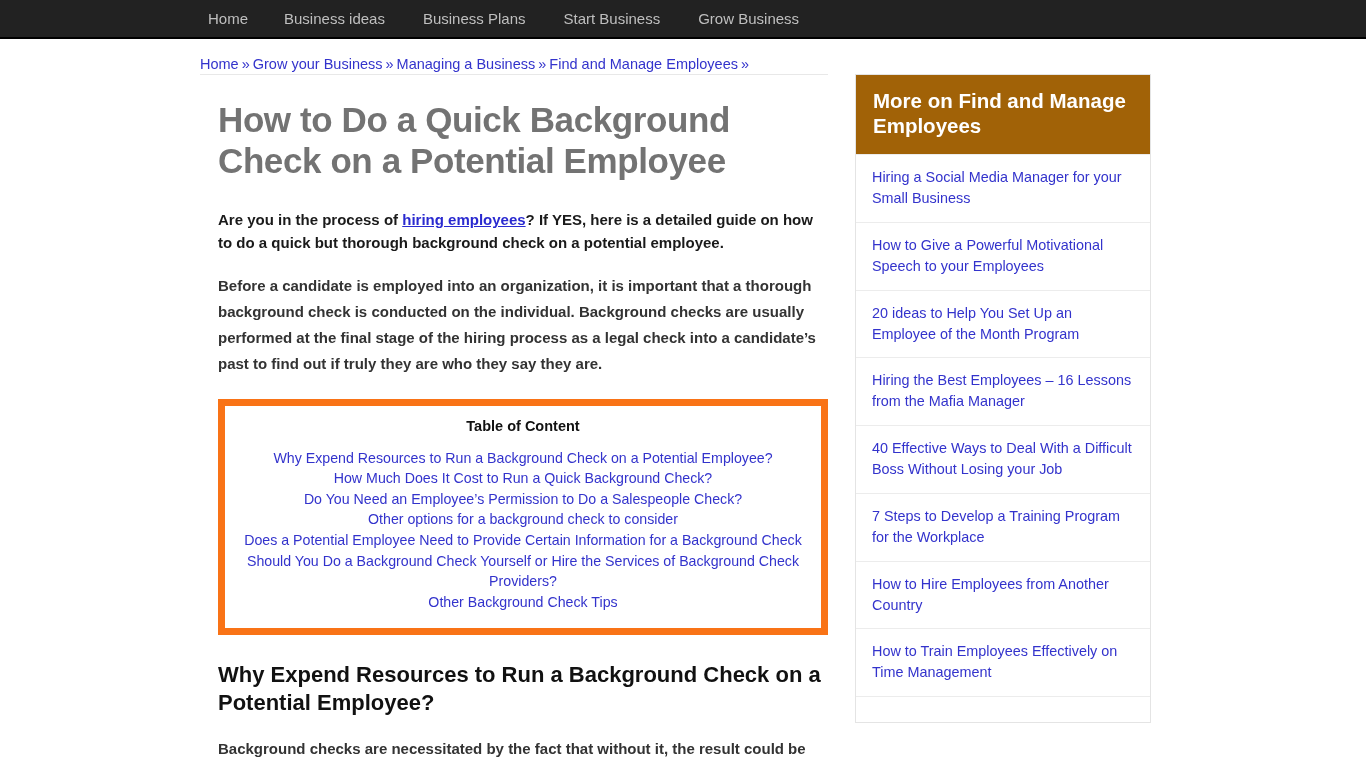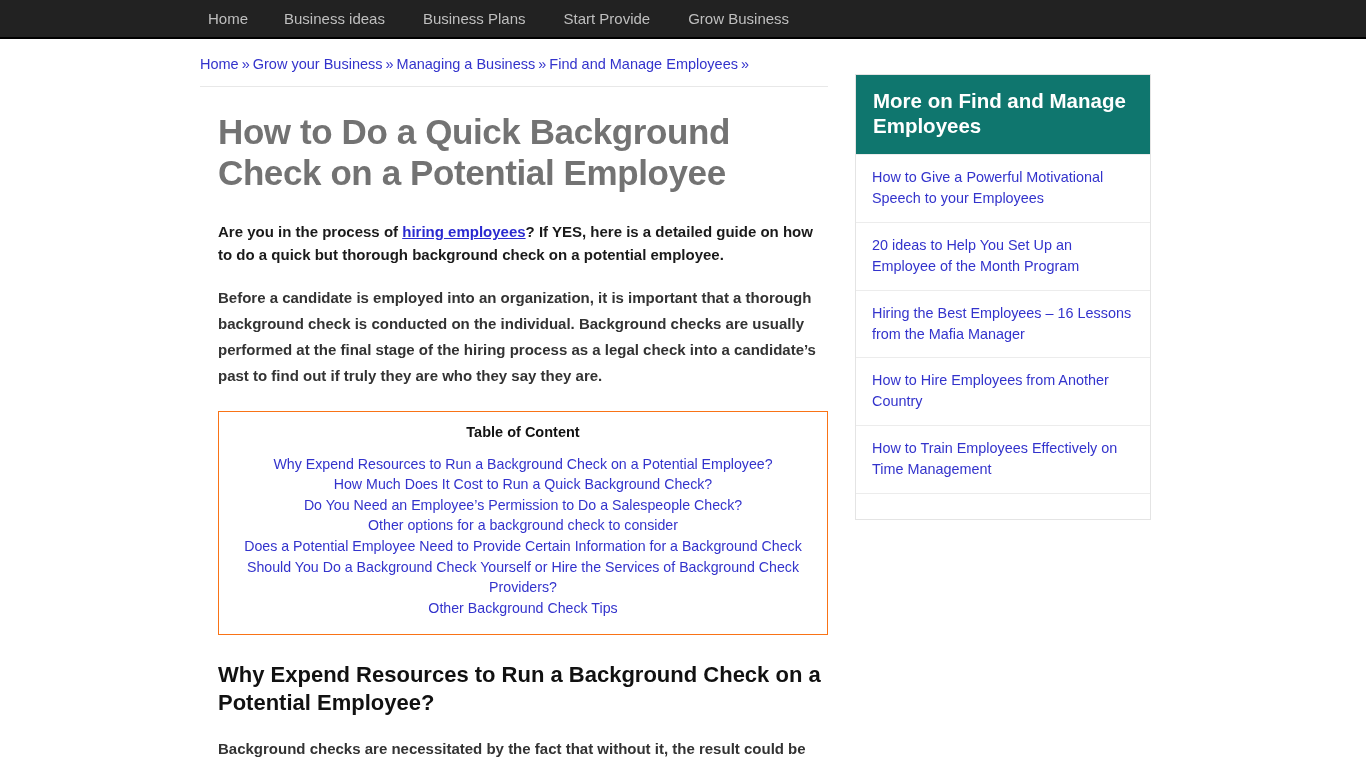--- a/index.html
+++ b/index.html
@@ -36,21 +36,21 @@
     display: flex;
     align-items: flex-start;
   }
   .content { width: 610px; padding-top: 17px; }
   .sidebar-col { width: 296px; margin-left: 27px; padding-top: 35px; }
 
   
   .breadcrumb {
     font-size: 14.5px;
     color: #3b3bd4;
-    padding-bottom: 14px;
+    padding-bottom: 2px;
     border-bottom: 1px solid #e8e8e8;
     margin-left: -18px;
     padding-left: 0;
     white-space: nowrap;
   }
   .breadcrumb a { color: #3333cc; text-decoration: none; }
   .breadcrumb .sep { color: #3333cc; margin: 0 3px; }
 
   
   h1.title {
@@ -72,21 +72,21 @@
   p.body {
     font-size: 15px;
     line-height: 1.72;
     color: #333333;
     margin-top: 19px;
     font-weight: bold;
   }
 
   
   .toc {
-    border: 1px solid #f97316;
+    border: 7px solid #f97316;
     margin-top: 22px;
     padding: 12px 12px 16px 12px;
     text-align: center;
   }
   .toc-title {
     font-size: 14.5px;
     font-weight: bold;
     color: #111111;
     margin-bottom: 14px;
   }
@@ -104,21 +104,21 @@
     font-size: 22px;
     line-height: 1.27;
     font-weight: bold;
     color: #111111;
     margin-top: 26px;
   }
 
   
   .sidebar { border: 1px solid #e4e4e4; background: #ffffff; }
   .sidebar-head {
-    background: #0f766e;
+    background: #a16207;
     color: #ffffff;
     font-size: 20.5px;
     font-weight: bold;
     line-height: 1.2;
     padding: 14px 17px 16px 17px;
   }
   .sidebar-item {
     border-top: 1px solid #ececec;
     padding: 12px 16px 13px 16px;
   }
@@ -131,21 +131,21 @@
     display: block;
   }
 </style>
 </head>
 <body>
 
 <div class="topnav">
   <a href="#">Home</a>
   <a href="#">Business ideas</a>
   <a href="#">Business Plans</a>
-  <a href="#">Start Provide</a>
+  <a href="#">Start Business</a>
   <a href="#">Grow Business</a>
 </div>
 
 <div class="page">
 
   <div class="content">
 
     <div class="breadcrumb">
       <a href="#">Home</a><span class="sep">»</span><a href="#">Grow your Business</a><span class="sep">»</span><a href="#">Managing a Business</a><span class="sep">»</span><a href="#">Find and Manage Employees</a><span class="sep">»</span>
     </div>
@@ -185,27 +185,36 @@
 
     <h2 class="section">Why Expend Resources to Run a Background Check on a Potential Employee?</h2>
 
     <p class="body">Background checks are necessitated by the fact that without it, the result could be hiring a problematic individual or an individual who is prone to crime. A background check will go a long way to provide an employer with the assurance that the candidate is not only qualified for the post but will not also pose any legal threat to the establishment.</p>
   </div>
 
   <div class="sidebar-col">
     <div class="sidebar">
       <div class="sidebar-head">More on Find and Manage Employees</div>
       <div class="sidebar-item">
+          <a href="#">Hiring a Social Media Manager for your Small Business</a>
+        </div>
+      <div class="sidebar-item">
           <a href="#">How to Give a Powerful Motivational Speech to your Employees</a>
         </div>
       <div class="sidebar-item">
           <a href="#">20 ideas to Help You Set Up an Employee of the Month Program</a>
         </div>
       <div class="sidebar-item">
           <a href="#">Hiring the Best Employees – 16 Lessons from the Mafia Manager</a>
+        </div>
+      <div class="sidebar-item">
+          <a href="#">40 Effective Ways to Deal With a Difficult Boss Without Losing your Job</a>
+        </div>
+      <div class="sidebar-item">
+          <a href="#">7 Steps to Develop a Training Program for the Workplace</a>
         </div>
       <div class="sidebar-item">
           <a href="#">How to Hire Employees from Another Country</a>
         </div>
       <div class="sidebar-item">
           <a href="#">How to Train Employees Effectively on Time Management</a>
         </div>
       <div class="sidebar-item"></div>
     </div>
   </div>

